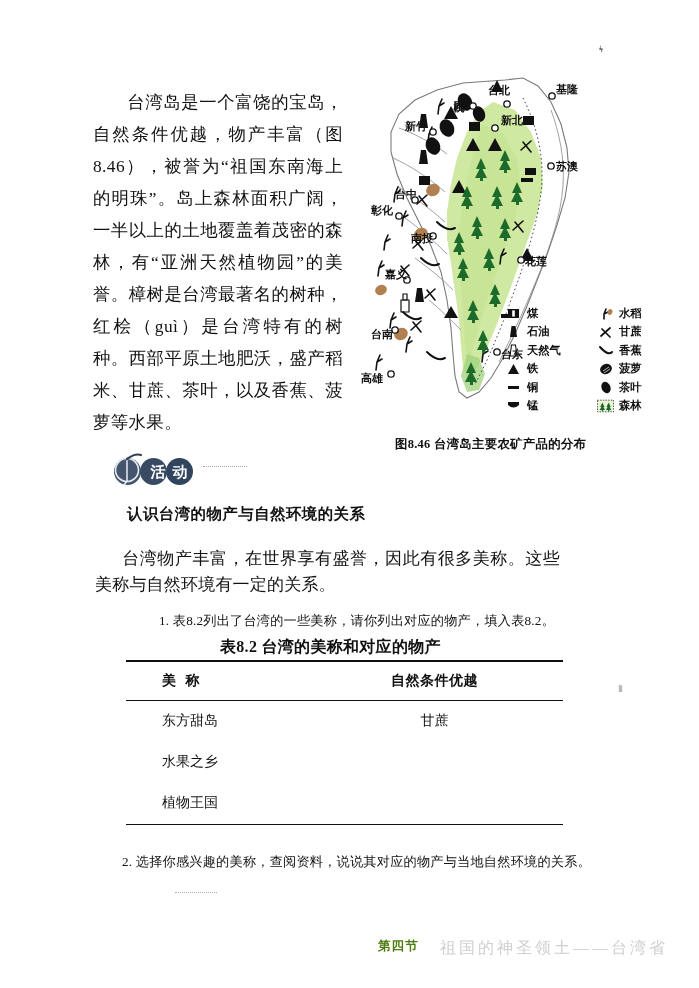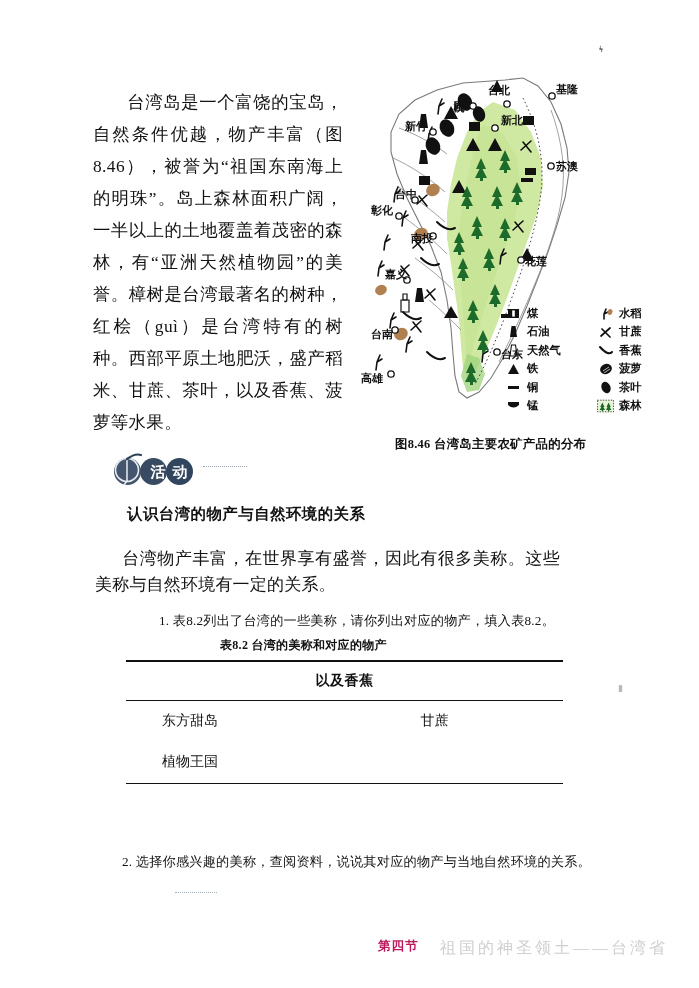--- a/index.html
+++ b/index.html
@@ -98,40 +98,40 @@
   .q2 { left:122px; top:853px;font-family:Liberation Serif, serif; }
 
   .tail-dots {
     position:absolute; left:175px; top:892px; width:42px;
     border-bottom:1.6px dotted #a6aeb8;
   }
 
   
   .tbl-title {
     position:absolute; left:220px; top:637px;
-    font-size:12px; font-weight:bold; color:#111; letter-spacing:0.3px;
+    font-size:16px; font-weight:bold; color:#111; letter-spacing:0.3px;
     white-space:nowrap;
   }
   .tbl { position:absolute; left:126px; top:660px; width:437px; }
   .tbl-rule { height:1.5px; background:#111; width:100%; }
   .tbl-rule.thin { height:1px; background:#111; }
   .tbl-head {
     display:flex; height:38px; align-items:center;
   }
   .tbl-row { display:flex; height:41px; align-items:center;justify-content:flex-end; }
   .cell-a { width:180px; padding-left:36px; box-sizing:border-box;
             font-size:14px; color:#111; }
   .cell-b { flex:1; text-align:center; font-size:14px; color:#111; }
   .tbl-head .cell-a, .tbl-head .cell-b { font-weight:bold; letter-spacing:3px; }
   .tbl-head .cell-b { letter-spacing:0.5px; }
 
   
   .footer { position:absolute; left:378px; top:936px; }
   .footer-sec {
-    font-size:12.6px; font-weight:bold; color:#be185d; letter-spacing:1px;
+    font-size:12.6px; font-weight:bold; color:#4d7c0f; letter-spacing:1px;
   }
   .footer-fade {
     position:absolute; left:62px; top:2px;
     font-size:16px; color:#cfcfcf; letter-spacing:3px; white-space:nowrap;
   }
   .right-tick {
     position:absolute; left:618px; top:683px;
     font-size:9px; color:#b9b9b9; letter-spacing:-1px;
   }
 </style>
@@ -468,27 +468,32 @@
 
   <div class="act-para"><span class="indent"></span><span>台湾物产丰富，在世界享有盛誉，因此有很多美称。这些美称与自然环境有一定的关系。</span></div>
 
   <div class="q-item q1">1. 表8.2列出了台湾的一些美称，请你列出对应的物产，填入表8.2。</div>
 
   <div class="tbl-title">表8.2   台湾的美称和对应的物产</div>
 
   <div class="tbl">
     <div class="tbl-rule"></div>
     <div class="tbl-head">
-      <div class="cell-b">以及香蕉</div>
+      <div class="cell-a">美 称</div>
+      <div class="cell-b">自然条件优越</div>
     </div>
     <div class="tbl-rule thin"></div>
 
     <div class="tbl-row">
       <div class="cell-a">东方甜岛</div>
       <div class="cell-b">甘蔗</div>
+    </div>
+    <div class="tbl-row">
+      <div class="cell-a">水果之乡</div>
+      <div class="cell-b"></div>
     </div>
     <div class="tbl-row">
       <div class="cell-a">植物王国</div>
       <div class="cell-b"></div>
     </div>
     <div class="tbl-rule"></div>
   </div>
 
   <div class="right-tick">▮</div>
 

